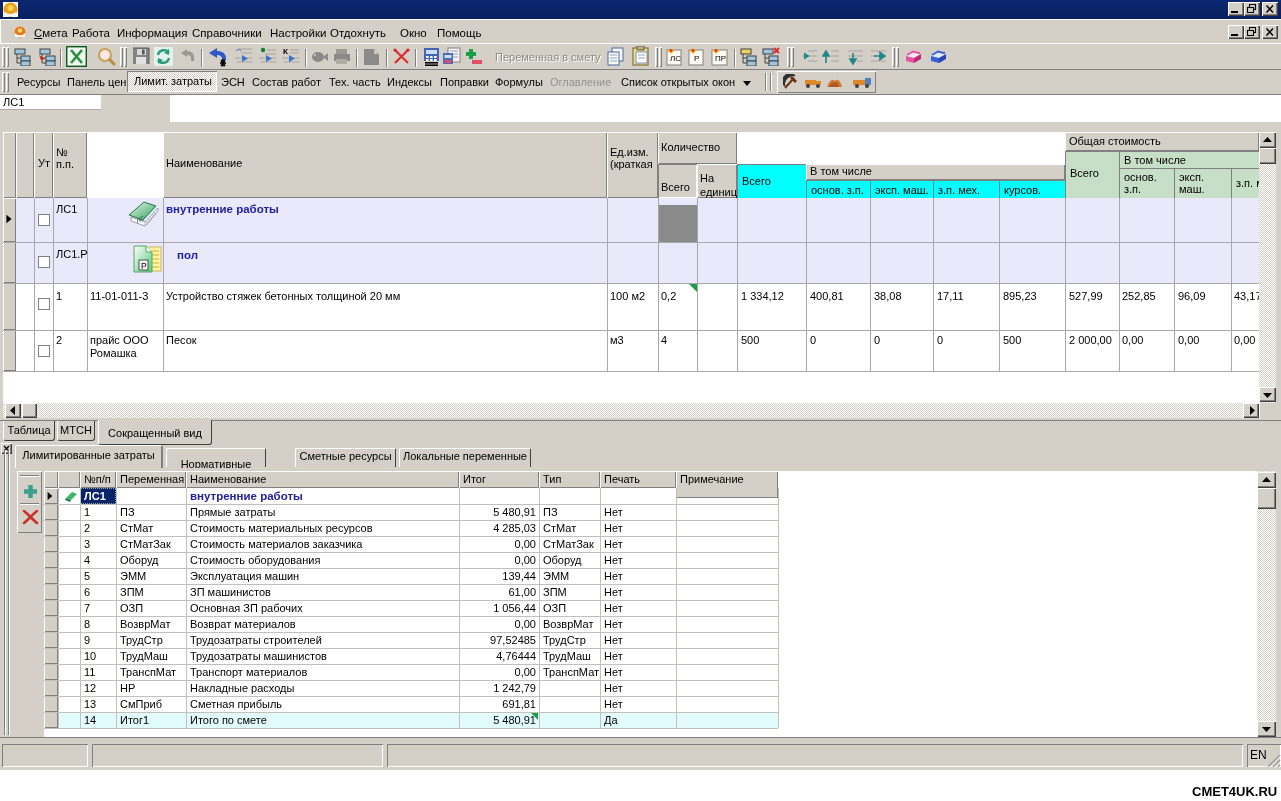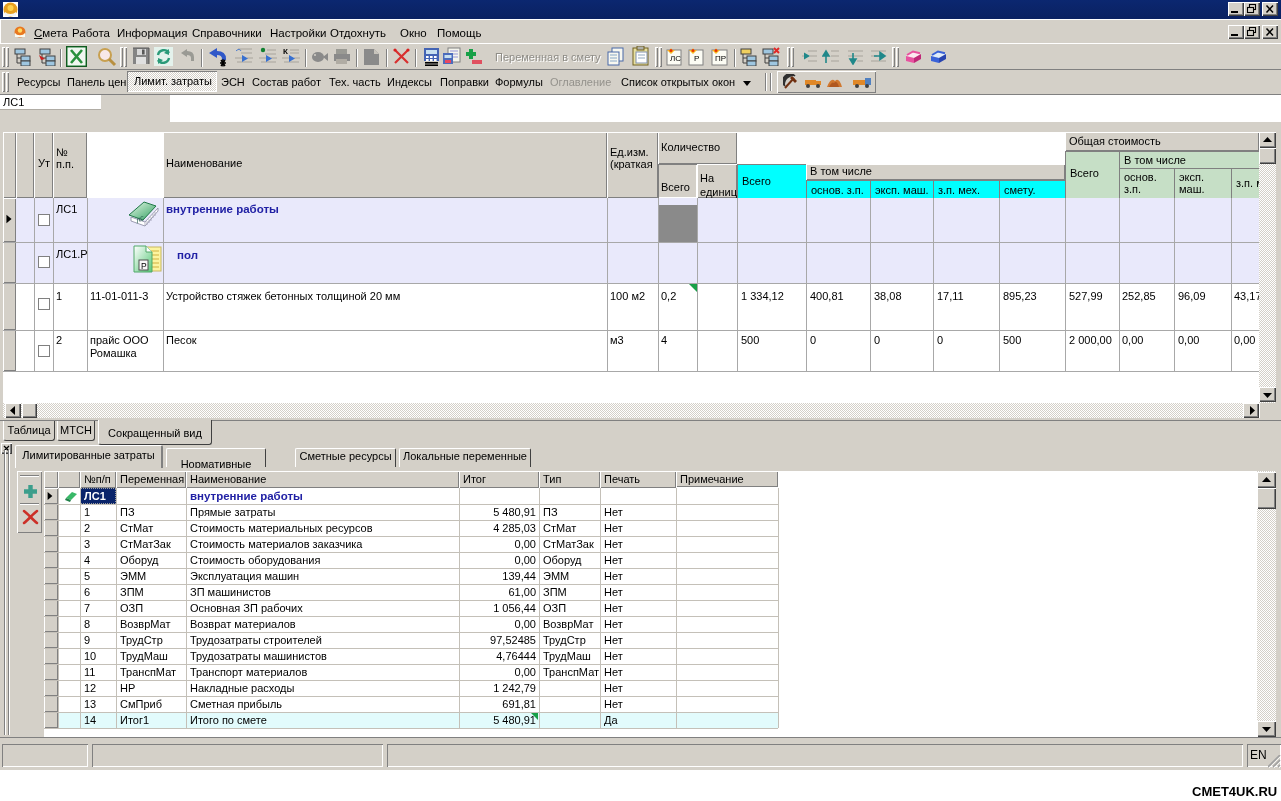--- a/index.html
+++ b/index.html
@@ -362,21 +362,21 @@
   <div class="a cyan" style="left:806px;top:48px;width:64px;height:18px">
       <div class="a" style="left:4px;top:3px">основ. з.п.</div>
     </div>
   <div class="a cyan" style="left:870px;top:48px;width:63px;height:18px">
       <div class="a" style="left:4px;top:3px">эксп. маш.</div>
     </div>
   <div class="a cyan" style="left:933px;top:48px;width:66px;height:18px">
       <div class="a" style="left:4px;top:3px">з.п. мех.</div>
     </div>
   <div class="a cyan" style="left:999px;top:48px;width:66px;height:18px">
-      <div class="a" style="left:4px;top:3px">смету.</div>
+      <div class="a" style="left:4px;top:3px">курсов.</div>
     </div>
   <div class="a hc" style="left:1065px;top:0;width:194px;height:19px">
       <div class="a" style="left:4px;top:3px">Общая стоимость</div>
     </div>
   <div class="a grn" style="left:1065px;top:19px;width:54px;height:47px">
       <div class="a" style="left:4px;top:15px">Всего</div>
     </div>
   <div class="a grn" style="left:1119px;top:19px;width:140px;height:17px">
       <div class="a" style="left:4px;top:2px">В том числе</div>
     </div>
@@ -556,21 +556,21 @@
     </div>
   <div class="a hc" style="left:459px;top:3px;width:80px;height:17px">
       <div class="a" style="left:4px;top:2px">Итог</div>
     </div>
   <div class="a hc" style="left:539px;top:3px;width:61px;height:17px">
       <div class="a" style="left:4px;top:2px">Тип</div>
     </div>
   <div class="a hc" style="left:600px;top:3px;width:76px;height:17px">
       <div class="a" style="left:4px;top:2px">Печать</div>
     </div>
-  <div class="a hc" style="left:676px;top:3px;width:102px;height:16px">
+  <div class="a hc" style="left:676px;top:3px;width:102px;height:27px">
       <div class="a" style="left:4px;top:2px">Примечание</div>
     </div>
 
   <div class="a hc" style="left:44px;top:20px;width:14px;height:16px">
       <div class="tri-r a" style="left:3px;top:3px;transform:scale(0.8)"></div>
     </div>
   <svg class="a" style="left:64px;top:23px" width="15" height="12">
       <path d="M2 7 L8 1 L13 3 L7 9 Z" fill="#38b868"></path>
       <path d="M2 7 L7 9 L6 11 L1 9Z" fill="#208048"></path>
     </svg>

